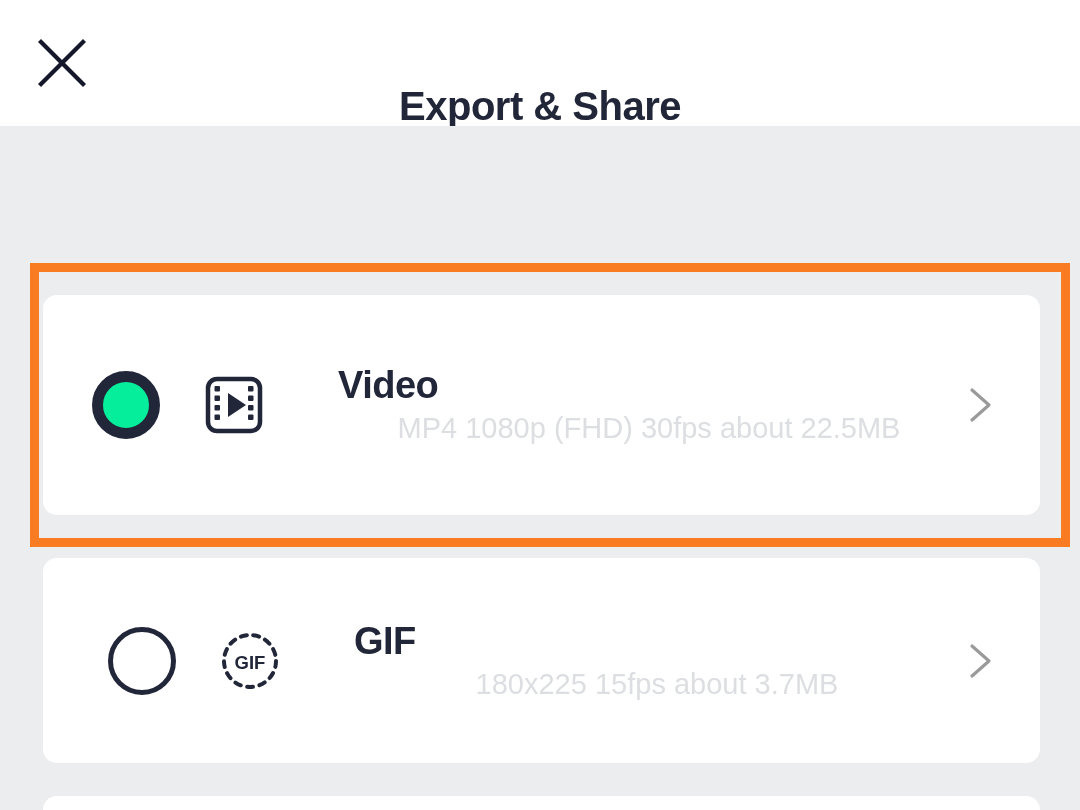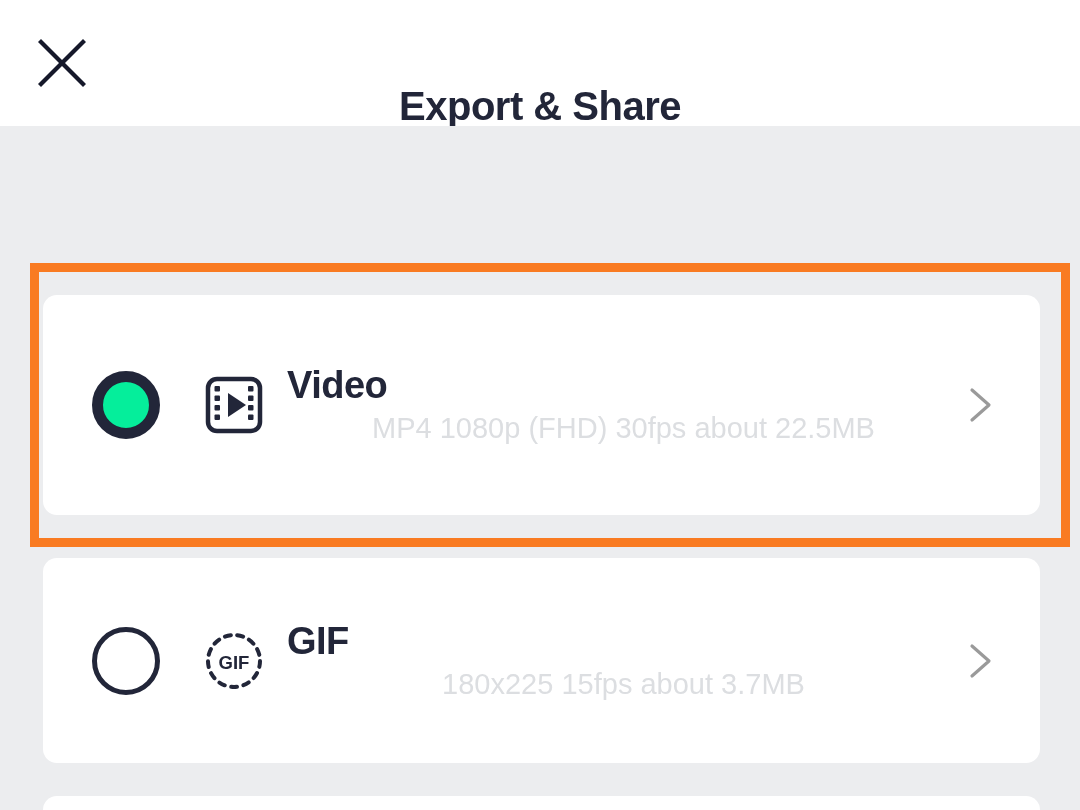--- a/index.html
+++ b/index.html
@@ -75,21 +75,21 @@
     position: absolute;
     left: 43px;
     width: 997px;
     background: #FFFFFF;
     border-radius: 14px;
     display: flex;
     align-items: center;
   }
 
   .card-video { top: 169px;  height: 220px; }
-  .card-gif   { top: 432px;  height: 205px; }
+  .card-gif   { top: 432px;  height: 205px; padding-left: 16px; }
   .card-seq   { top: 670px;  height: 205px; }
 
   
   .radio {
     width: 68px;
     height: 68px;
     border-radius: 50%;
     border: 11px solid #222639;
     background: #FFFFFF;
     margin-left: 49px;
@@ -111,21 +111,21 @@
     margin-left: 42px;
     flex: 0 0 auto;
     display: flex;
     align-items: center;
     justify-content: center;
   }
   .fmt-icon svg { display: block; }
 
   
   .texts {
-    margin-left: 21px;
+    margin-left: 72px;
     flex: 1 1 auto;
     min-width: 0;
   }
   .opt-title {
     font-size: 38px;
     font-weight: 700;
     letter-spacing: -0.5px;
     color: #222639;
     line-height: 1.08;
     white-space: nowrap;

